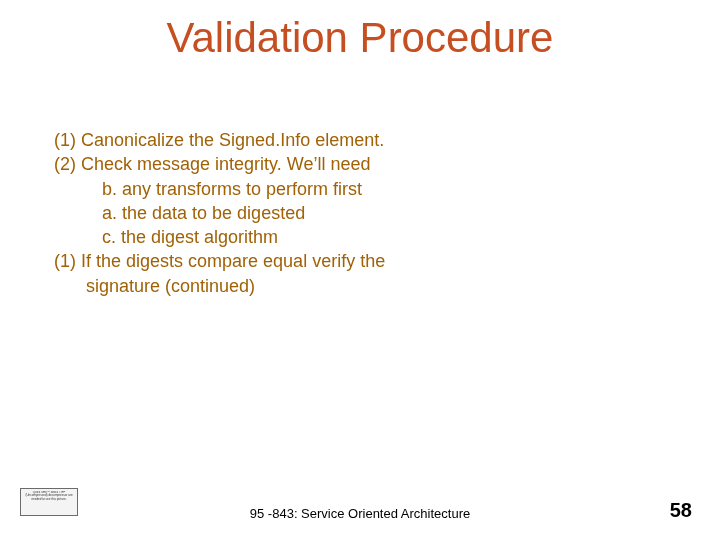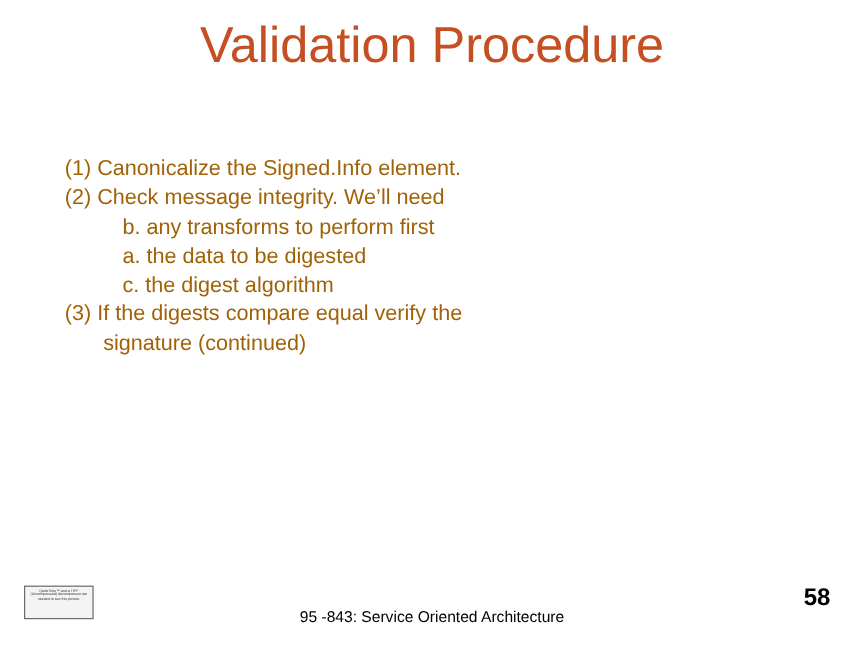--- a/index.html
+++ b/index.html
@@ -63,21 +63,21 @@
   .footer-course {
     display: block;
     margin-top: 17px;
   }
   .footer-sub {
     display: block;
   }
   .page-num {
     position: absolute;
     right: 28px;
-    bottom: 12px;
+    bottom: 0;
     font-size: 20px;
     font-weight: 700;
     font-family: Arial, Helvetica, sans-serif;
     color: #000000;
   }
   .img-placeholder {
     position: absolute;
     left: 20px;
     bottom: 24px;
     width: 58px;
@@ -105,21 +105,21 @@
 <div class="slide">
 
   <div class="title">Validation Procedure</div>
 
   <div class="body">
     <p class="line">(1) Canonicalize the Signed.Info element.</p>
     <p class="line">(2) Check message integrity. We’ll need</p>
     <p class="line indent">b. any transforms to perform first</p>
     <p class="line indent">a. the data to be digested</p>
     <p class="line indent">c. the digest algorithm</p>
-    <p class="line">(3) If the digests compare equal verify the</p>
+    <p class="line">(1) If the digests compare equal verify the</p>
     <p class="line" style="padding-left:32px">signature (continued)</p>
   </div>
 
   <div class="img-placeholder">
     <div class="txt">QuickTime™ and a TIFF (Uncompressed) decompressor are needed to see this picture.</div>
   </div>
 
   <div class="footer">
     <div class="footer-center">
       <span class="footer-course">95 -843: Service Oriented Architecture</span>

